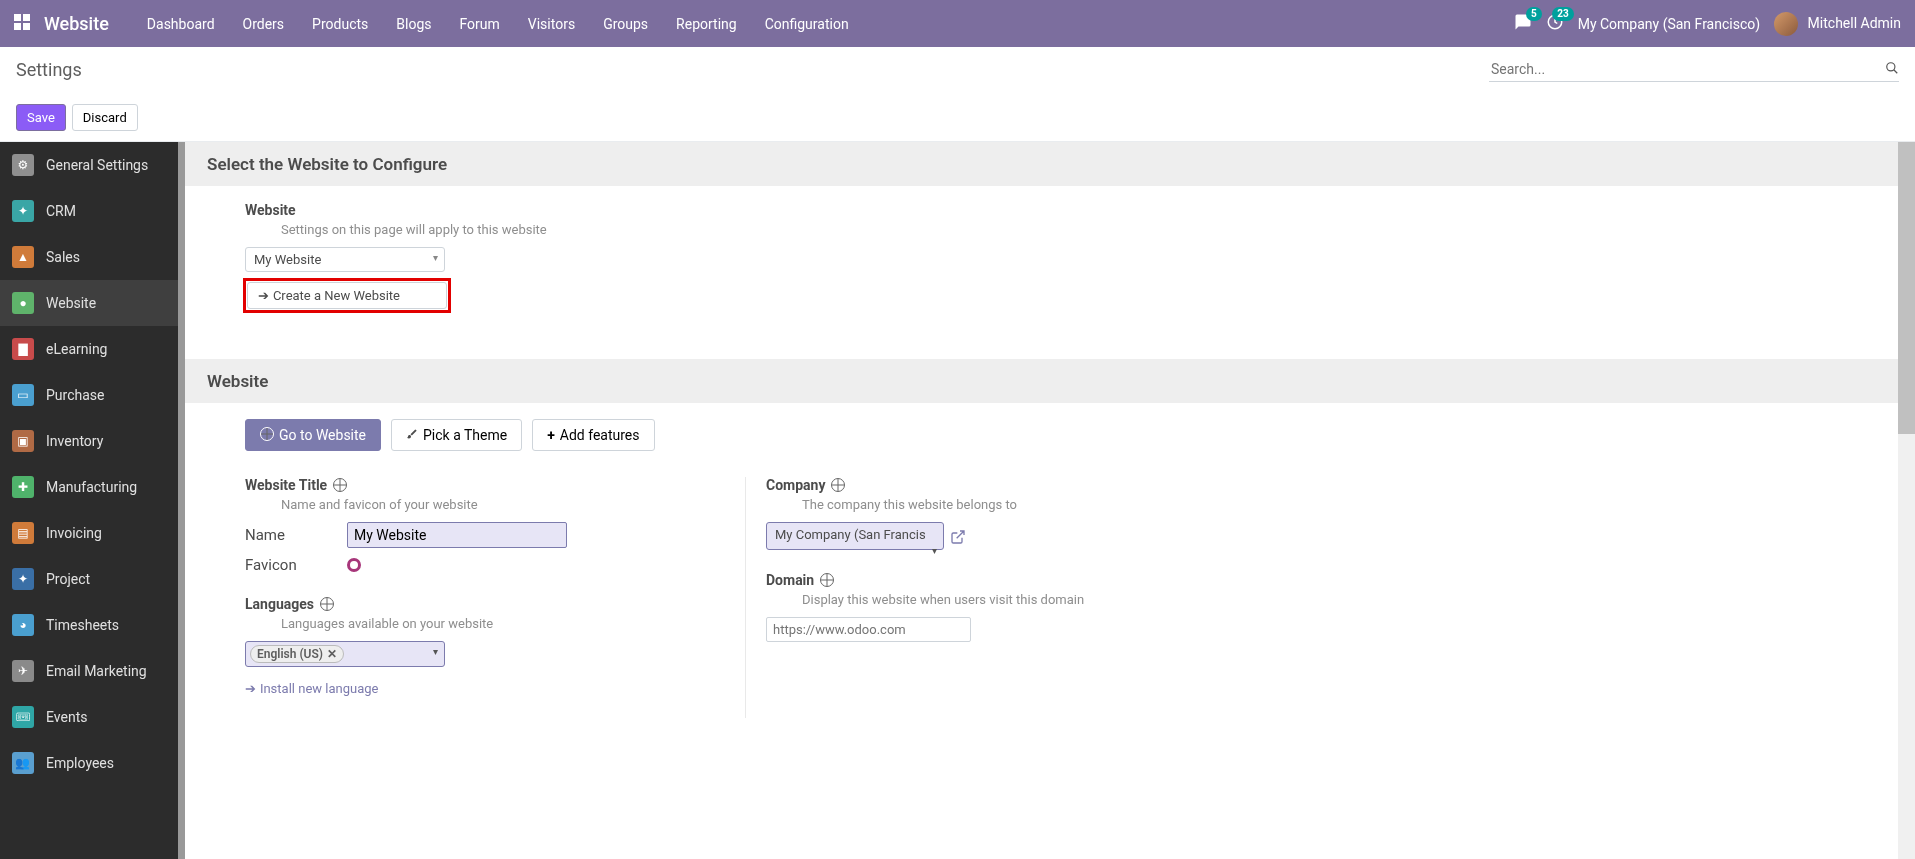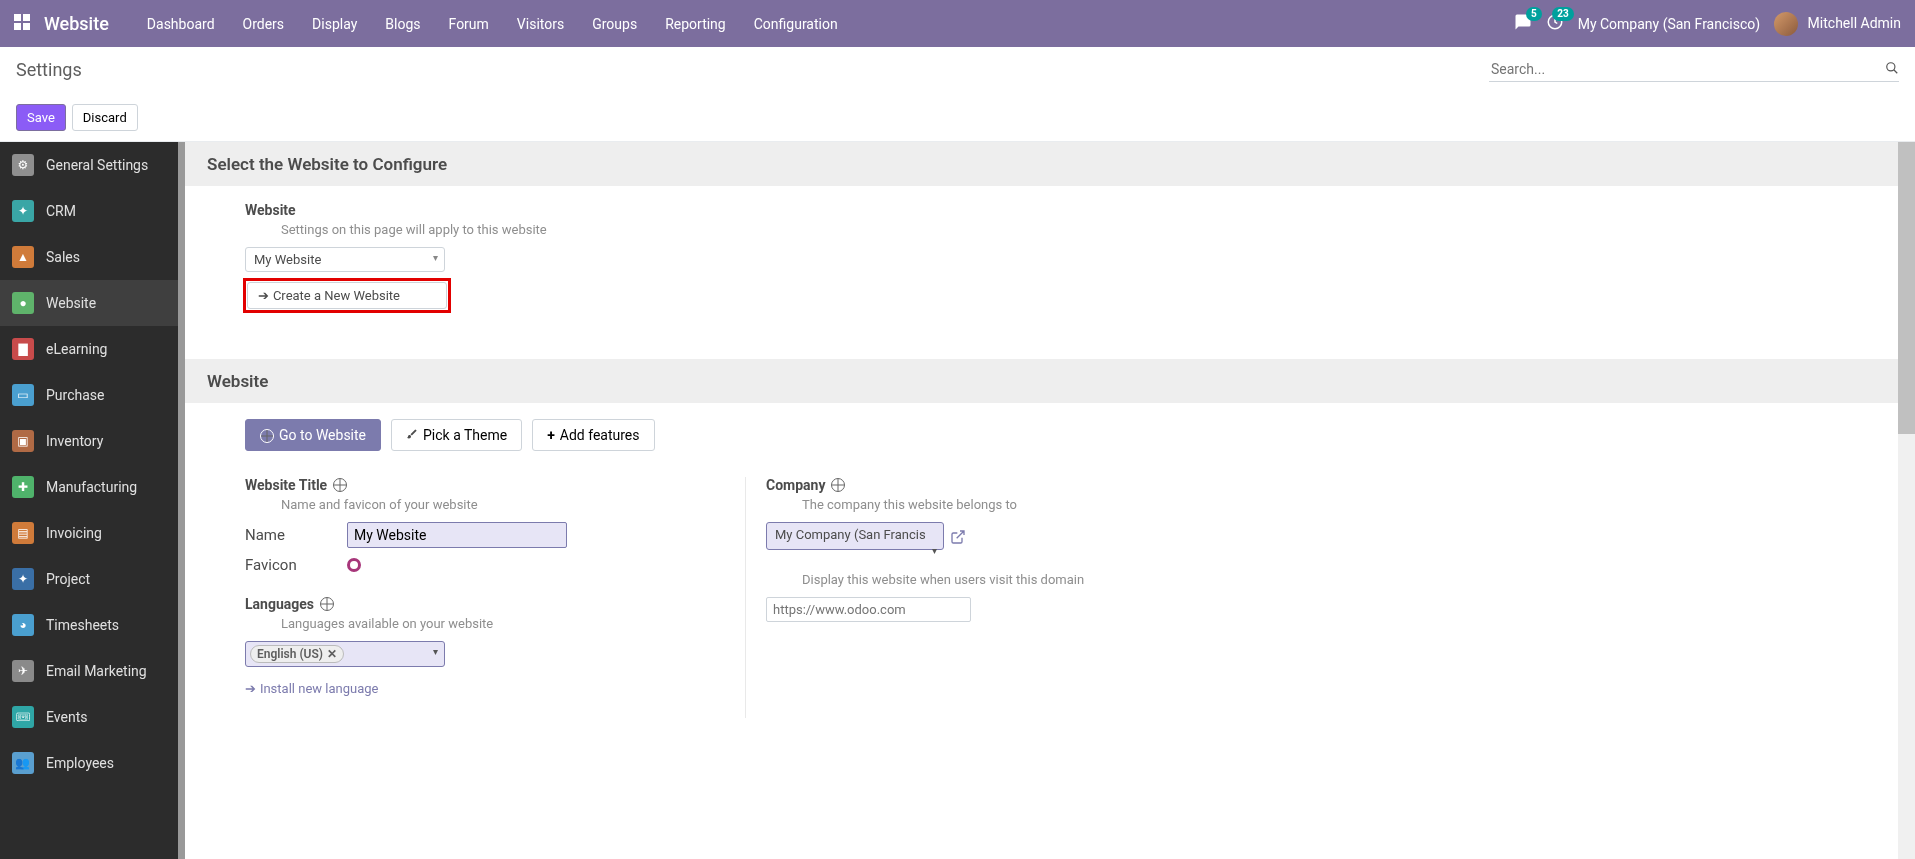--- a/index.html
+++ b/index.html
@@ -41,21 +41,21 @@
 .opt-desc { color:#8e8e8e; font-size:13px; margin-bottom:10px;margin-left:36px; }
 .select-faux { border:1px solid #ced4da; border-radius:3px; padding:4px 20px 4px 8px; width:200px; position:relative; background:#fff; cursor:pointer; font-size:13px; }
 .select-faux::after { content:"▾"; position:absolute; right:6px; color:#888; font-size:10px; }
 .select-purple { border:1px solid #7c7bad; background:#e7e5f6; border-radius:3px; padding:4px 20px 4px 8px; width:178px; position:relative; cursor:pointer; font-size:13px; color:#4c4c4c; }
 .select-purple::after { content:"▾"; position:absolute; right:6px; color:#555; font-size:10px; }
 .link-small { color:#7c7bad; font-size:13px; cursor:pointer; display:inline-flex; align-items:center; gap:4px; }
 .create-btn { border:1px solid #ced4da; background:#fff; padding:5px 46px 5px 10px; border-radius:3px; cursor:pointer; font-size:13px; display:inline-flex; align-items:center; gap:4px; color:#4c4c4c;}
 .highlight-red { outline:3px solid #e20000; outline-offset:-1px; }
 .btn-row { display:flex; gap:10px; margin-bottom:26px; }
 .btn-secondary { border:1px solid #ced4da; background:#fff; padding:7px 14px; border-radius:3px; cursor:pointer; font-size:14px; display:inline-flex; align-items:center; gap:5px; }
-.btn-go { background:#7c7bad; border:1px solid #7c7bad; color:#fff; padding:7px 14px; border-radius:3px; cursor:pointer; font-size:14px; display:inline-flex; align-items:flex-end; gap:5px; }
+.btn-go { background:#7c7bad; border:1px solid #7c7bad; color:#fff; padding:7px 14px; border-radius:3px; cursor:pointer; font-size:14px; display:inline-flex; align-items:flex-start; gap:5px; }
 .two-col { display:flex; gap:10px; }
 .col { flex:1; max-width:480px; }
 .col + .col { border-left:1px solid #e9e9e9; padding-left:20px; margin-left:10px; }
 .form-row { display:flex; align-items:center; margin-bottom:8px; }
 .form-row label { width:102px; font-size:15px; color:#4c4c4c; }
 .input-text { border:1px solid #7c7bad; background:#e7e5f6; padding:4px 6px; width:220px; font-size:14px; border-radius:2px; }
 .input-plain { border:1px solid #ced4da; background:#fff; padding:4px 6px; width:205px; font-size:13px; border-radius:2px; }
 .globe-icon { display:inline-block; width:14px; height:14px; border:1.5px solid #666; border-radius:50%; position:relative; }
 .globe-icon::before { content:""; position:absolute; top:0; left:50%; width:1px; height:100%; background:#666; transform:translateX(-50%); }
 .globe-icon::after { content:""; position:absolute; left:0; top:50%; height:1px; width:100%; background:#666; transform:translateY(-50%); }
@@ -75,21 +75,21 @@
         <rect x="0" y="0" width="7" height="7"></rect>
         <rect x="9" y="0" width="7" height="7"></rect>
         <rect x="0" y="9" width="7" height="7"></rect>
         <rect x="9" y="9" width="7" height="7"></rect>
       </svg>
   </span>
   <span class="brand">Website</span>
   <div class="menu">
     <a>Dashboard</a>
     <a>Orders</a>
-    <a>Display</a>
+    <a>Products</a>
     <a>Blogs</a>
     <a>Forum</a>
     <a>Visitors</a>
     <a>Groups</a>
     <a>Reporting</a>
     <a>Configuration</a>
   </div>
   <div class="spacer"></div>
   <div class="right">
     <span class="badge-wrap">
@@ -287,20 +287,24 @@
               </div>
               <span class="ext-link">
                 <svg width="16" height="16" viewBox="0 0 24 24" fill="none" stroke="#7c7bad" stroke-width="2">
                     <path d="M18 13v6a2 2 0 0 1-2 2H5a2 2 0 0 1-2-2V8a2 2 0 0 1 2-2h6M15 3h6v6M10 14 21 3"></path>
                   </svg>
               </span>
             </div>
           </div>
 
           <div class="option-block">
+            <div class="opt-title">
+              <span>Domain</span>
+              <span class="globe-icon"></span>
+            </div>
             <div class="opt-desc">Display this website when users visit this domain</div>
             <input class="input-plain" placeholder="https://www.odoo.com" style="">
           </div>
         </div>
       </div>
     </div>
   </div>
 
   <div class="content-scroll">
     <div class="content-thumb"></div>

